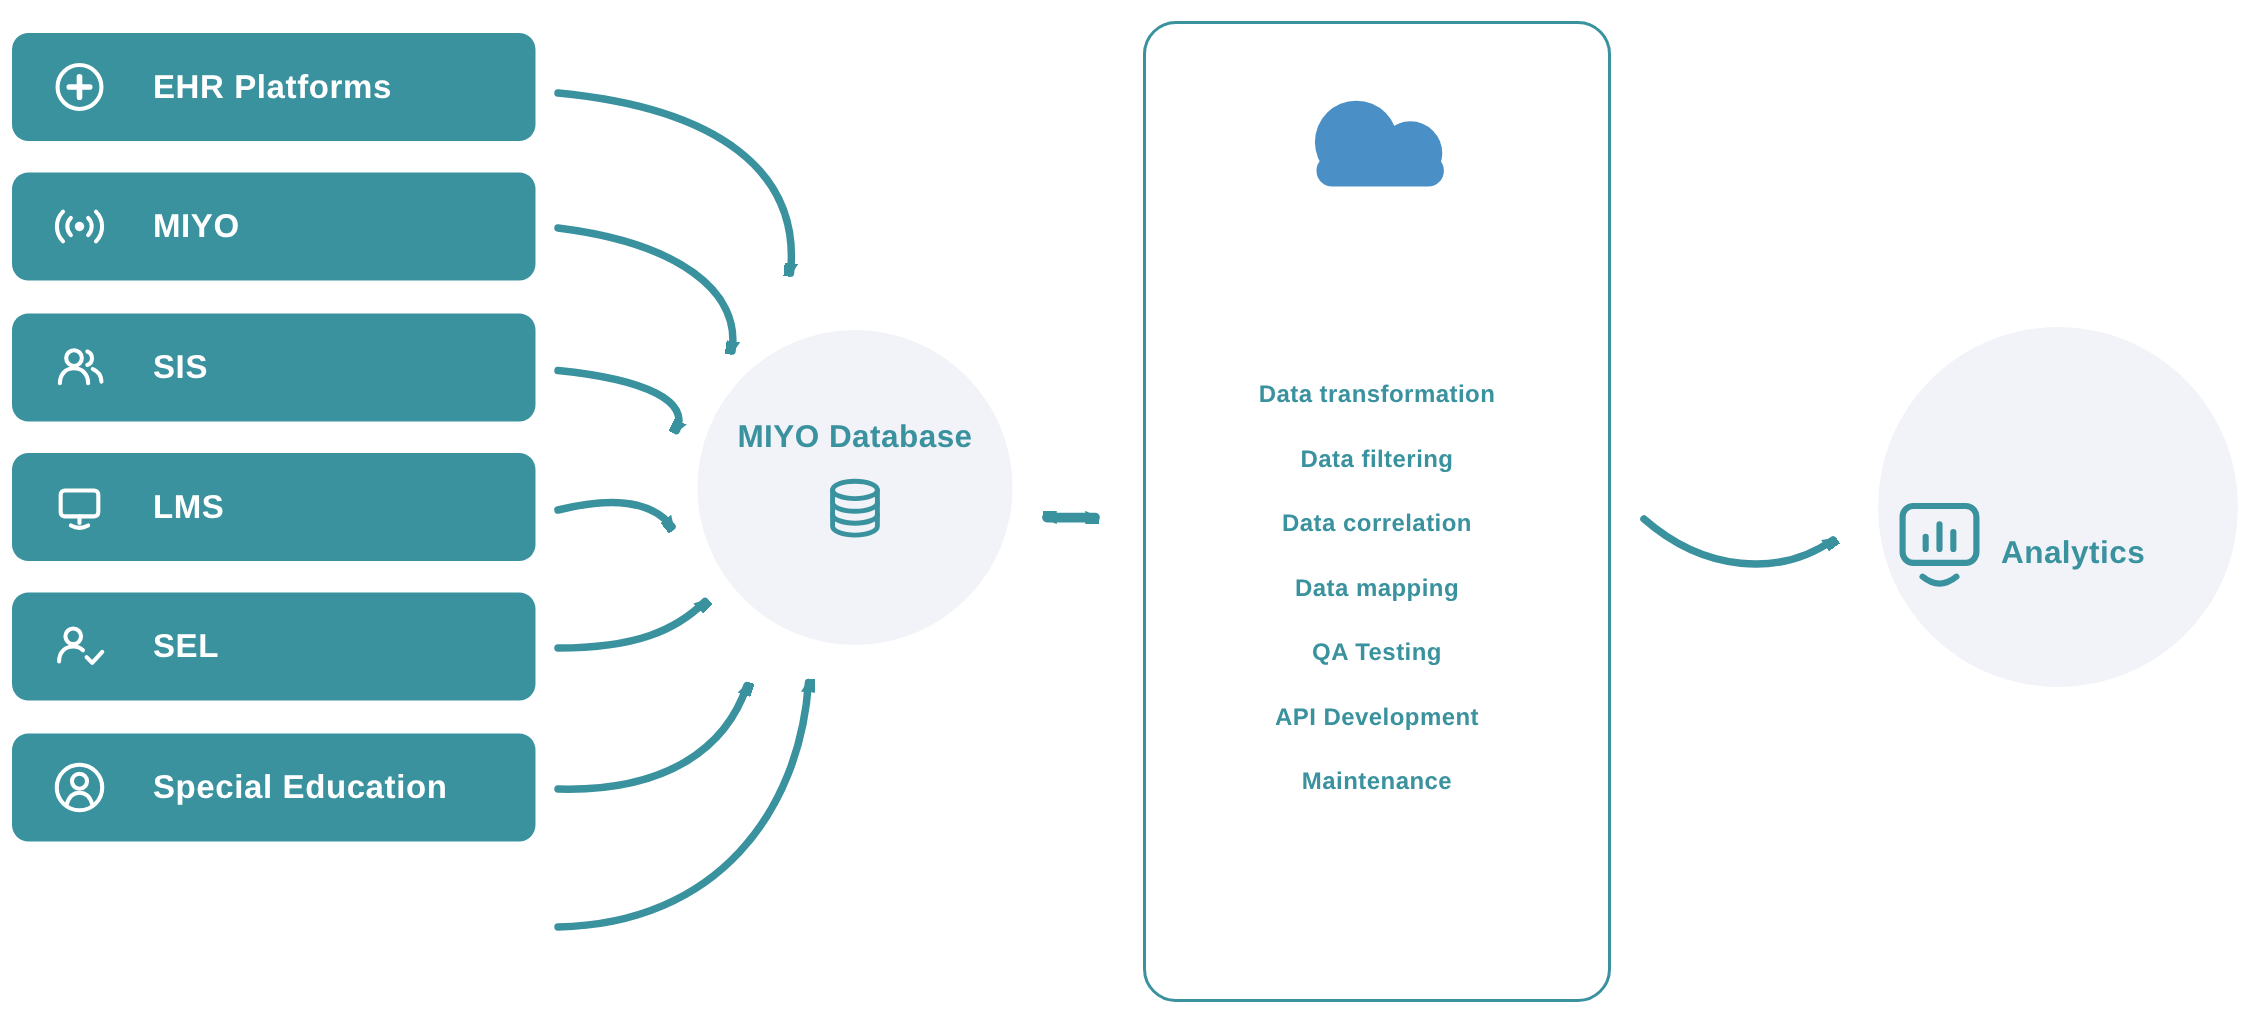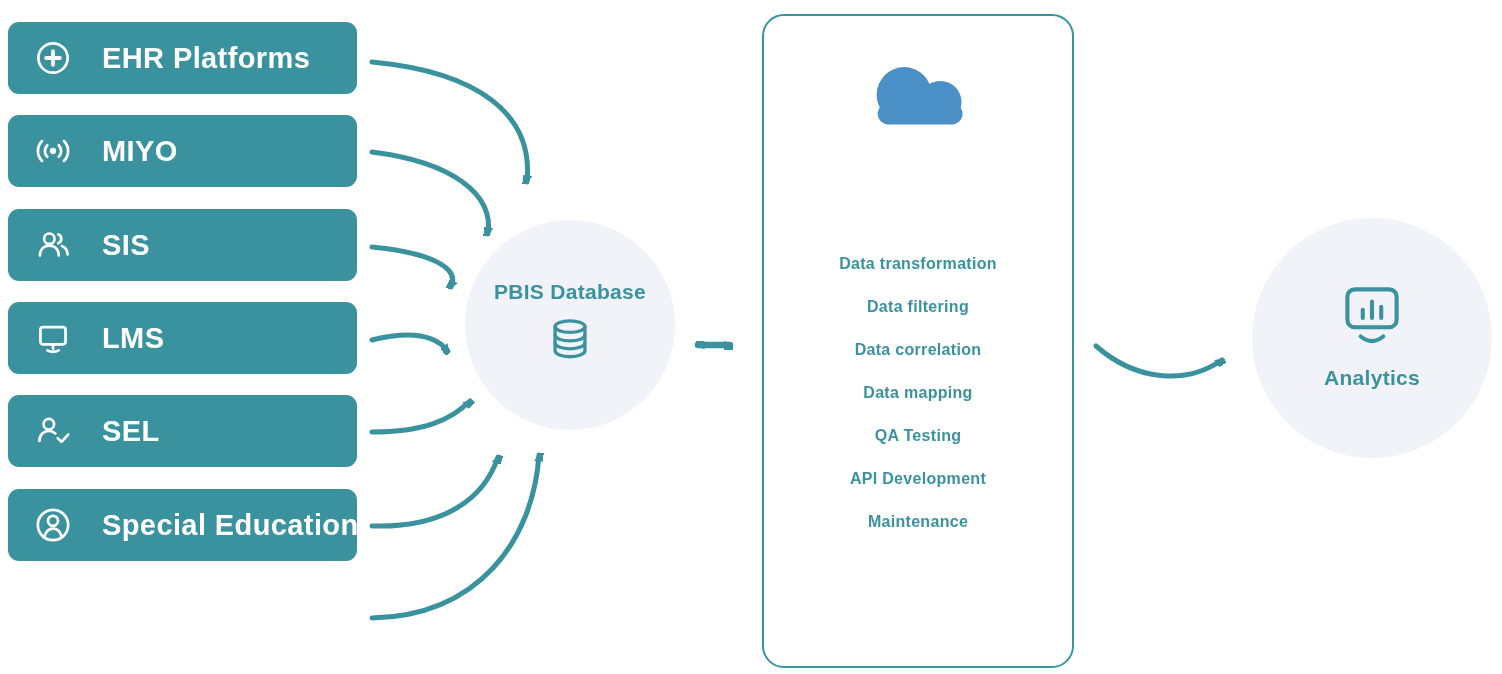--- a/index.html
+++ b/index.html
@@ -20,21 +20,21 @@
     position:absolute; left:8px; width:349px; height:72px;
     background:#3A929F; border-radius:11px;
     display:flex; align-items:center;
     padding-left:22px; box-sizing:border-box;
     color:#ffffff;
   }
   .pill-icon { width:46px; height:46px; flex:0 0 46px; display:flex; align-items:center; justify-content:center; }
   .pill-icon svg { width:46px; height:46px; }
   .pill-label {
     margin-left:26px;
-    font-size:29px; font-weight:bold; letter-spacing:0.4px;
+    font-size:22px; font-weight:bold; letter-spacing:0.4px;
     color:#ffffff; white-space:nowrap;
   }
 
   
   .db-circle {
     position:absolute; left:465px; top:220px; width:210px; height:210px;
     background:#F1F3F8; border-radius:50%;
     display:flex; flex-direction:column; align-items:center;
     padding-top:60px; box-sizing:border-box;
   }
@@ -56,21 +56,21 @@
   }
   .proc-item {
     font-size:16px; font-weight:bold; color:#3A929F; letter-spacing:0.3px;
     line-height:23px; white-space:nowrap;
   }
 
   
   .analytics-circle {
     position:absolute; left:1252px; top:218px; width:240px; height:240px;
     background:#F1F3F8; border-radius:50%;
-    display:flex; flex-direction:column; align-items:center;
+    display:flex; flex-direction:row; align-items:center;
     padding-top:58px; box-sizing:border-box;
   }
   .analytics-icon svg { width:82px; height:82px; }
   .analytics-label { margin-top:4px; font-size:21px; font-weight:bold; color:#3A929F; letter-spacing:0.3px; }
 </style>
 </head>
 <body>
 
 <div class="canvas">
 
@@ -159,21 +159,21 @@
         <circle cx="22" cy="22" r="14.5"></circle>
         <circle cx="22" cy="18" r="4.8"></circle>
         <path d="M13.8 33 c1.5-5.5 4.4-7.6 8.2-7.6 s6.7 2.1 8.2 7.6"></path>
       </svg>
     </span>
     <span class="pill-label">Special Education</span>
   </div>
 
 
   <div class="db-circle">
-    <div class="db-label">PBIS Database</div>
+    <div class="db-label">MIYO Database</div>
     <div class="db-icon">
       <svg viewBox="0 0 60 60" fill="none" stroke="#3A929F" stroke-width="3.5" stroke-linecap="round">
         <ellipse cx="30" cy="13.5" rx="16" ry="6.2"></ellipse>
         <path d="M14 13.5 v26 c0 3.5 7.2 6.3 16 6.3 s16-2.8 16-6.3 v-26"></path>
         <path d="M14 22.5 c0 3.5 7.2 6.3 16 6.3 s16-2.8 16-6.3"></path>
         <path d="M14 31 c0 3.5 7.2 6.3 16 6.3 s16-2.8 16-6.3"></path>
       </svg>
     </div>
   </div>
 

